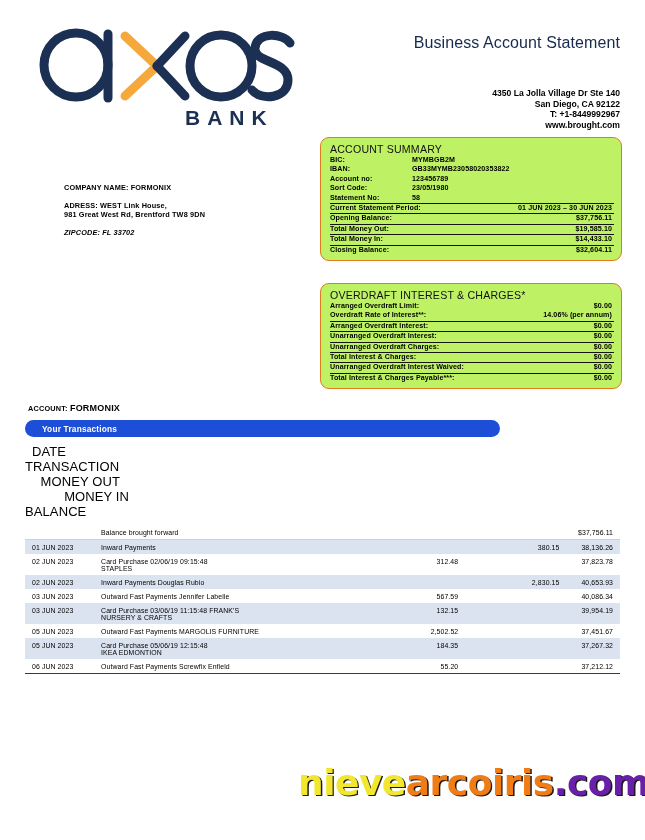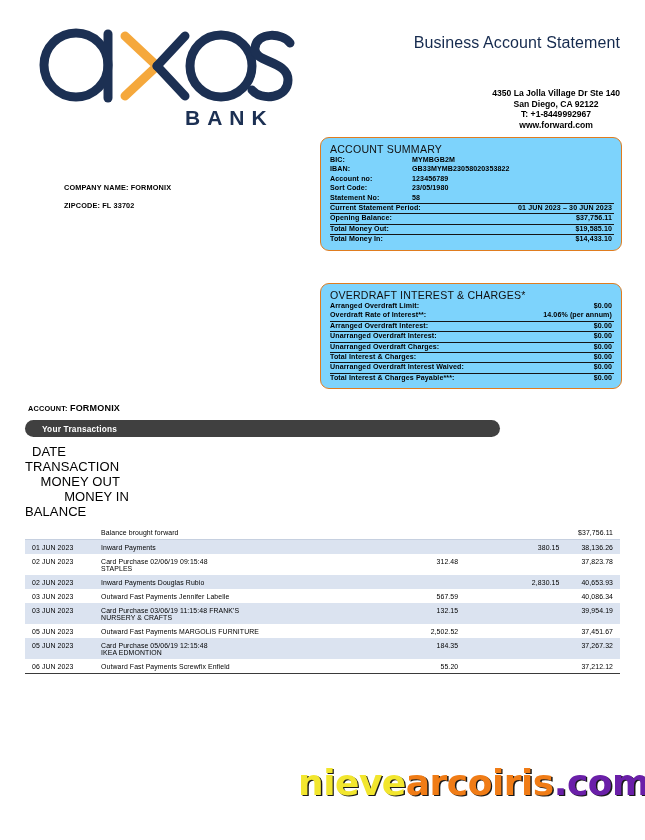--- a/index.html
+++ b/index.html
@@ -38,47 +38,47 @@
     top: 34px;
     font-size: 16px;
     color: #152a4e;
     letter-spacing: 0.1px;
     white-space: nowrap;
   }
   .bank-address {
     position: absolute;
     right: 25px;
     top: 88px;
-    text-align: center;
+    text-align: right;
     font-size: 8.6px;
     font-weight: bold;
     line-height: 10.6px;
     color: #000000;
   }
   .bank-address div { white-space: nowrap; }
 
   
   .company-block {
     position: absolute;
     left: 36px;
     top: 183px;
     font-size: 7.3px;
     font-weight: bold;
     line-height: 9.6px;
     letter-spacing: 0.15px;
   }
   .company-block .grp { margin-bottom: 8px; margin-left: 28px; }
-  .company-block .grp:last-child { margin-bottom: 0; }
+  .company-block .grp:last-child { margin-bottom: 0; font-style: italic; }
 
   
   .panel {
     position: absolute;
     left: 320px;
     width: 302px;
-    background: #7dd3fc;
+    background: #bef264;
     border: 1.4px solid #e07c1f;
     border-radius: 9px;
     box-sizing: border-box;
     padding: 5px 7px 5px 9px;
   }
   #summary-panel { top: 137px; }
   #overdraft-panel { top: 283px; }
 
   .panel-title {
     font-size: 10.6px;
@@ -115,21 +115,21 @@
     font-weight: bold;
   }
 
   
   .trans-banner {
     position: absolute;
     left: 25px;
     top: 420px;
     width: 475px;
     height: 17px;
-    background: #404040;
+    background: #1d4ed8;
     border-radius: 8.5px;
     color: #ffffff;
     font-size: 8.3px;
     font-weight: bold;
     letter-spacing: 0.2px;
     display: flex;
     align-items: center;
     padding-left: 17px;
     box-sizing: border-box;
   }
@@ -204,29 +204,33 @@
       <text x="152" y="103" font-family="Liberation Sans, sans-serif" font-size="21" font-weight="bold" letter-spacing="7" fill="#1c3053">BANK</text>
     </svg>
   </div>
 
   <div class="doc-title">Business Account Statement</div>
 
   <div class="bank-address">
     <div>4350 La Jolla Village Dr Ste 140</div>
     <div>San Diego, CA 92122</div>
     <div>T: +1-8449992967</div>
-    <div>www.forward.com</div>
+    <div>www.brought.com</div>
   </div>
 </div>
 
 <div class="company-block">
   <div class="grp">
     <div>COMPANY NAME: FORMONIX</div>
   </div>
   <div class="grp">
+    <div>ADRESS: WEST Link House,</div>
+    <div>981 Great West Rd, Brentford TW8 9DN</div>
+  </div>
+  <div class="grp">
     <div>ZIPCODE: FL 33702</div>
   </div>
 </div>
 
 <div class="panel" id="summary-panel">
   <div class="panel-title">ACCOUNT SUMMARY</div>
 
   <div class="prow kv">
     <div class="pk">BIC:</div>
     <div class="pv">MYMBGB2M</div>
@@ -256,20 +260,24 @@
     <div class="pk">Opening Balance:</div>
     <div class="pv">$37,756.11</div>
   </div>
   <div class="prow wide line-top">
     <div class="pk">Total Money Out:</div>
     <div class="pv">$19,585.10</div>
   </div>
   <div class="prow wide line-top">
     <div class="pk">Total Money In:</div>
     <div class="pv">$14,433.10</div>
+  </div>
+  <div class="prow wide line-top">
+    <div class="pk">Closing Balance:</div>
+    <div class="pv">$32,604.11</div>
   </div>
 </div>
 
 <div class="panel" id="overdraft-panel">
   <div class="panel-title">OVERDRAFT INTEREST &amp; CHARGES*</div>
 
   <div class="prow wide">
     <div class="pk">Arranged Overdraft Limit:</div>
     <div class="pv">$0.00</div>
   </div>

